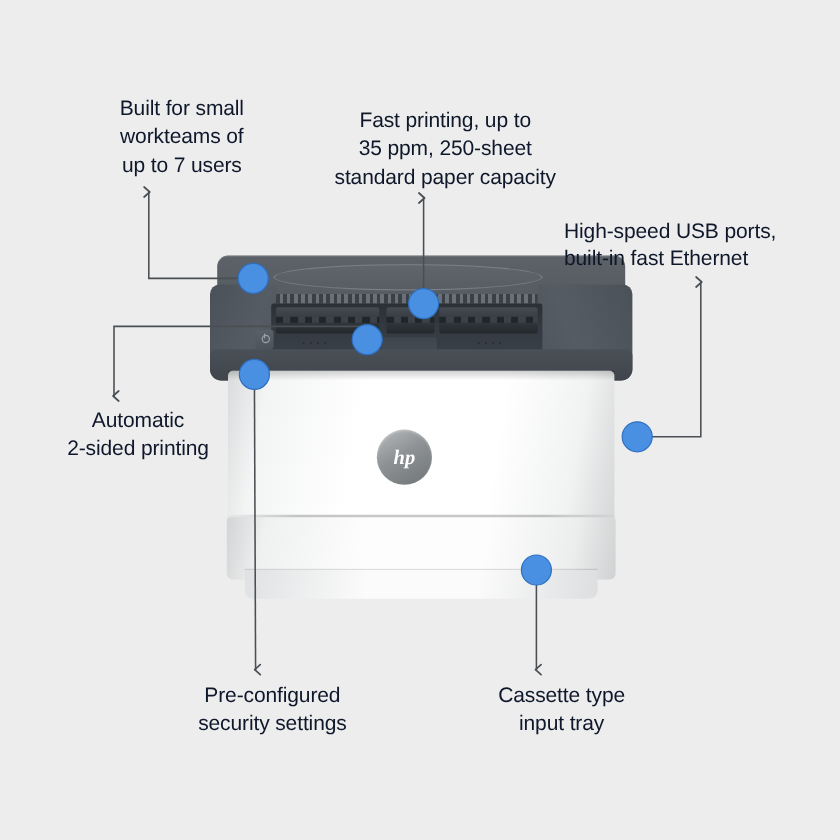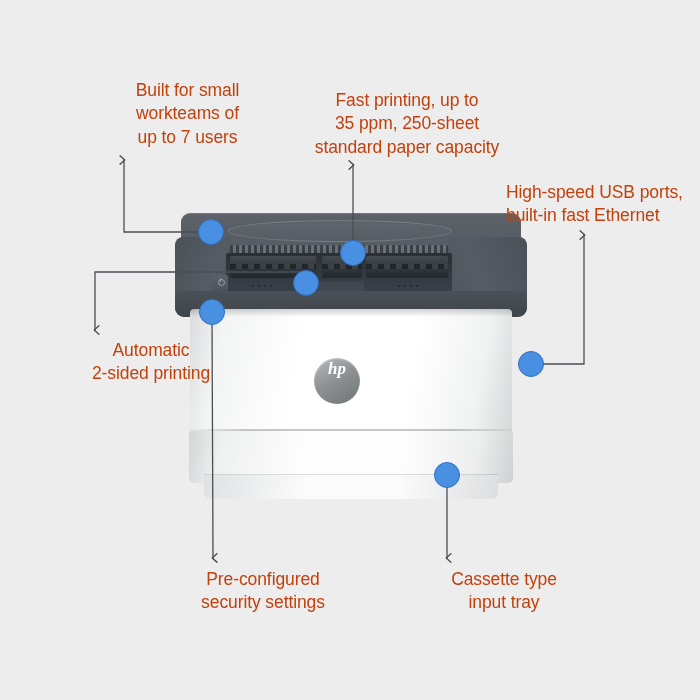--- a/index.html
+++ b/index.html
@@ -12,26 +12,25 @@
     width: 700px;
     height: 700px;
     background: #ededed;
     overflow: hidden;
     font-family: "Liberation Sans", sans-serif;
   }
 
   
   .callout-label {
     position: absolute;
-    color: #c2410c;
+    color: #0f172a;
     font-size: 17.5px;
     line-height: 1.33;
     letter-spacing: -0.1px;
     white-space: pre-line;
-    margin-left: 36px;
   }
 
   #label-workteams  { left: 44px;  top: 79px;  width: 215px; text-align: center; }
   #label-fast       { left: 256px; top: 89px;  width: 230px; text-align: center; }
   #label-usb        { left: 470px; top: 181px; width: 226px; text-align: left; }
   #label-duplex     { left: 20px;   top: 339px; width: 190px; text-align: center; }
   #label-security   { left: 127px; top: 568px; width: 200px; text-align: center; }
   #label-cassette   { left: 384px; top: 568px; width: 168px; text-align: center; }
 
   
@@ -223,21 +222,21 @@
     background: rgba(0,0,0,0.12);
   }
   
   .hp-logo {
     position: absolute;
     left: 146px; top: 145px;
     width: 46px; height: 46px;
     border-radius: 50%;
     background: linear-gradient(150deg,#b9bcbe 0%, #8e9295 45%, #6f7477 100%);
     display: flex;
-    align-items: flex-start;
+    align-items: center;
     justify-content: center;
     box-shadow: inset 0 1px 2px rgba(255,255,255,0.35);
   }
   .hp-logo svg { display:block; }
   
   .model-plate {
     position: absolute;
     left: 52px; top: 219px;
     width: 80px; height: 13px;
     border: 1px solid rgba(0,0,0,0.10);

